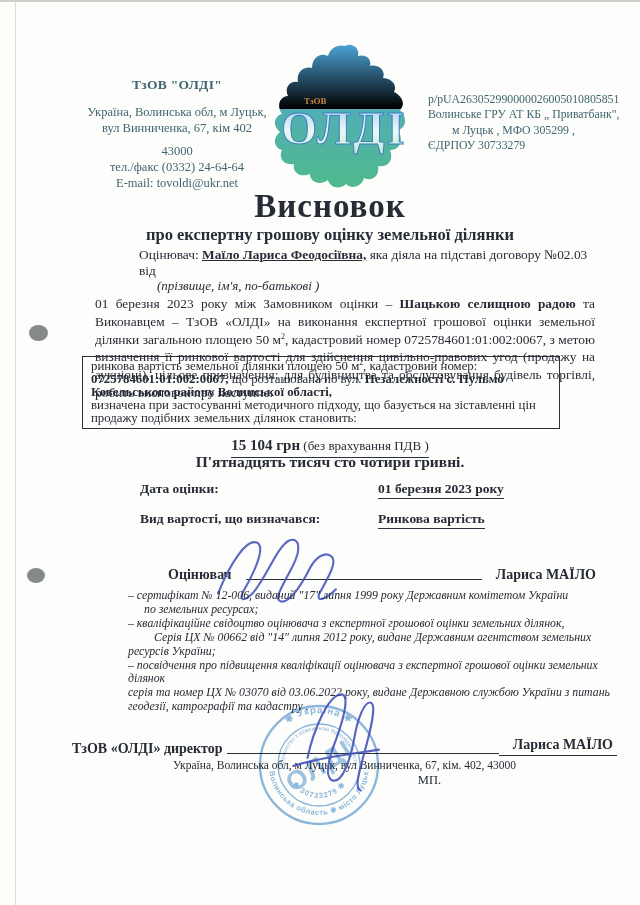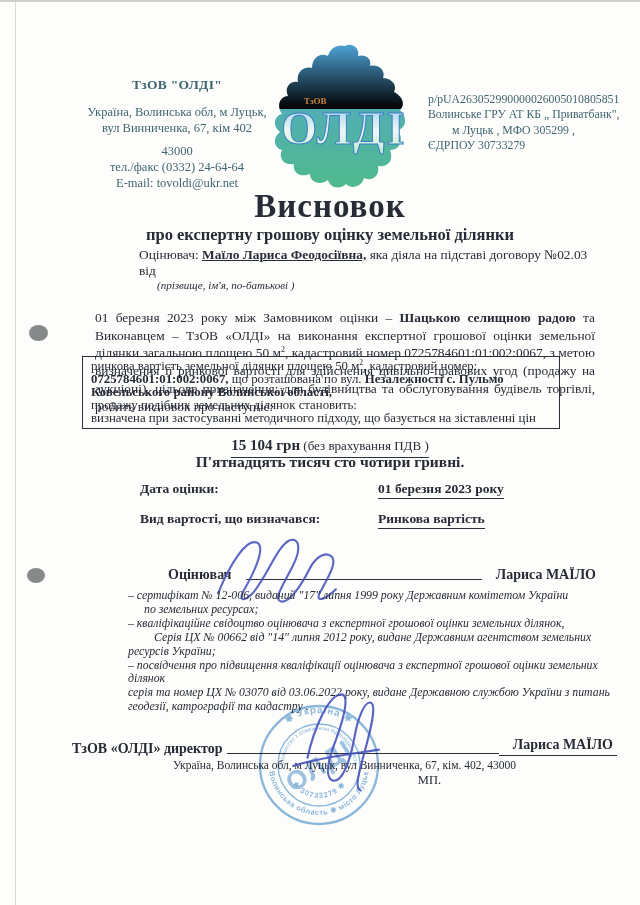--- a/index.html
+++ b/index.html
@@ -27,21 +27,21 @@
   .logo{position:absolute;left:274px;top:40px;width:140px;height:148px;}
 
   .header-right{position:absolute;left:428px;top:92px;width:212px;color:var(--header-teal,#3f6570);font-size:11.8px;line-height:1.3;}
   .header-right div:nth-child(3){padding-left:24px;}
 
   .doc-title{position:absolute;left:50px;top:188px;width:560px;text-align:center;font-weight:bold;font-size:33px;letter-spacing:1px;}
   .doc-subtitle{position:absolute;left:50px;top:225px;width:560px;text-align:center;font-weight:bold;font-size:16.5px;font-family:Liberation Serif, serif;}
 
   .content{position:absolute;left:95px;top:247px;width:500px;font-size:13.4px;}
   .appraiser-line{padding-left:44px;}
-  .appraiser-note{font-size:11px;font-style:italic;margin-left:62px;line-height:1.1;margin-bottom:18px;}
+  .appraiser-note{font-size:13px;font-style:italic;margin-left:62px;line-height:1.1;margin-bottom:2px;}
   .body-paragraph{text-align:justify;line-height:1.32;}
 
   .value-box{position:absolute;left:82px;top:356px;width:460px;border:1.3px solid #2a2f3a;padding:3px 8px;text-align:left;font-size:12.8px;line-height:1.02;}
 
   .amount-line-wrap{position:absolute;left:50px;top:436px;width:560px;text-align:center;}
   .amount-underline{border-bottom:1.4px solid #2a2f3a;padding-bottom:4px;}
   .amount-sum{font-weight:bold;font-size:15px;}
   .amount-note{font-size:13px;}
   .amount-words{position:absolute;left:50px;top:453px;width:560px;text-align:center;font-weight:bold;font-size:15.5px;}
 
@@ -127,22 +127,22 @@
   <div class="content">
     <div class="appraiser-line"><span>Оцінювач:  </span><span class="b u">Маїло Лариса Феодосіївна,</span><span> яка діяла на підставі договору №02.03  від</span></div>
     <div class="appraiser-note">(прізвище, ім'я, по-батькові )</div>
     <div class="body-paragraph"><span>01 березня  2023 року між Замовником оцінки – </span><span class="b">Шацькою селищною  радою</span><span> та Виконавцем – ТзОВ «ОЛДІ» на виконання експертної грошової оцінки земельної ділянки загальною площею 50 м</span><sup>2</sup><span>, кадастровий номер  0725784601:01:002:0067,  з метою визначення її ринкової вартості для здійснення цивільно-правових угод  (продажу на аукціоні),  цільове призначення:  для будівництва та обслуговування будівель торгівлі, робить висновок про наступне:</span></div>
   </div>
 
   <div class="value-box">
       <div><span>ринкова вартість земельної ділянки площею 50 м</span><sup>2</sup><span>, кадастровий номер:</span></div>
       <div><span class="b">0725784601:01:002:0067,</span><span> що розташована по вул. </span><span class="b">Незалежності с. Пульмо</span></div>
       <div><span class="b">Ковельського району Волинської області,</span></div>
+      <div><span>визначена при застосуванні методичного підходу, що базується на зіставленні цін</span></div>
       <div><span>продажу подібних земельних ділянок  становить:</span></div>
-      <div><span>визначена при застосуванні методичного підходу, що базується на зіставленні цін</span></div>
     </div>
 
   <div class="amount-line-wrap">
     <span class="amount-underline"><span class="amount-sum">15 104 грн</span><span class="amount-note"> (без врахування ПДВ )</span></span>
   </div>
   <div class="amount-words">П'ятнадцять тисяч сто чотири  гривні.</div>
 
   <div class="fields">
     <div class="field-row">
       <span class="field-label">Дата оцінки:</span>

